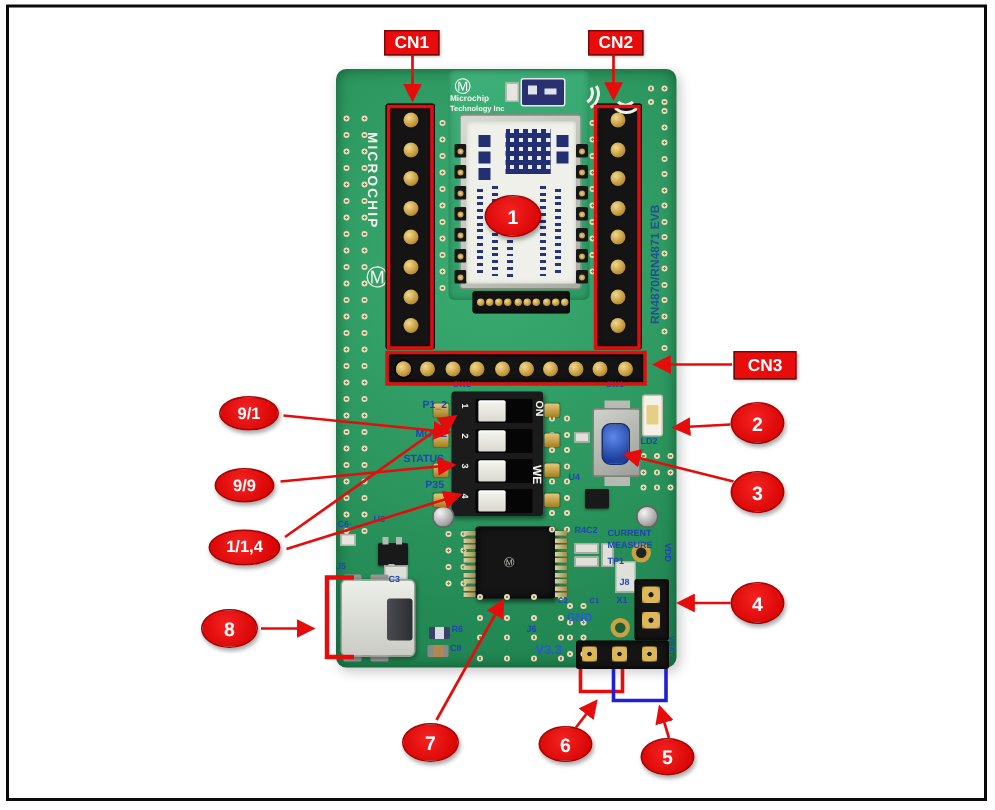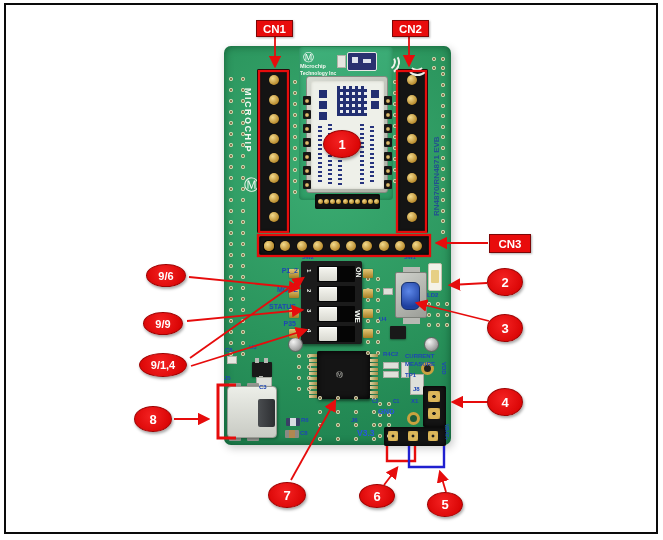--- a/index.html
+++ b/index.html
@@ -486,16 +486,16 @@
   <div class="abs callout-box" style="left:489px;top:234px;width:42px;height:19px;">CN3</div>
 
   <div class="abs oval f13" style="left:323px;top:130px;width:38px;height:28px;">1</div>
   <div class="abs oval f13" style="left:487px;top:268px;width:36px;height:28px;">2</div>
   <div class="abs oval f13" style="left:487px;top:314px;width:36px;height:28px;">3</div>
   <div class="abs oval f13" style="left:487px;top:388px;width:36px;height:28px;">4</div>
   <div class="abs oval f13" style="left:427px;top:492px;width:36px;height:25px;">5</div>
   <div class="abs oval f13" style="left:359px;top:484px;width:36px;height:24px;">6</div>
   <div class="abs oval f13" style="left:268px;top:482px;width:38px;height:26px;">7</div>
   <div class="abs oval f13" style="left:134px;top:406px;width:38px;height:26px;">8</div>
-  <div class="abs oval f11" style="left:146px;top:264px;width:40px;height:23px;">9/6</div>
+  <div class="abs oval f11" style="left:146px;top:264px;width:40px;height:23px;">9/1</div>
   <div class="abs oval f11" style="left:143px;top:312px;width:40px;height:23px;">9/9</div>
-  <div class="abs oval f11" style="left:139px;top:353px;width:48px;height:24px;">9/1,4</div>
+  <div class="abs oval f11" style="left:139px;top:353px;width:48px;height:24px;">1/1,4</div>
 </div>
 
 </body></html>

